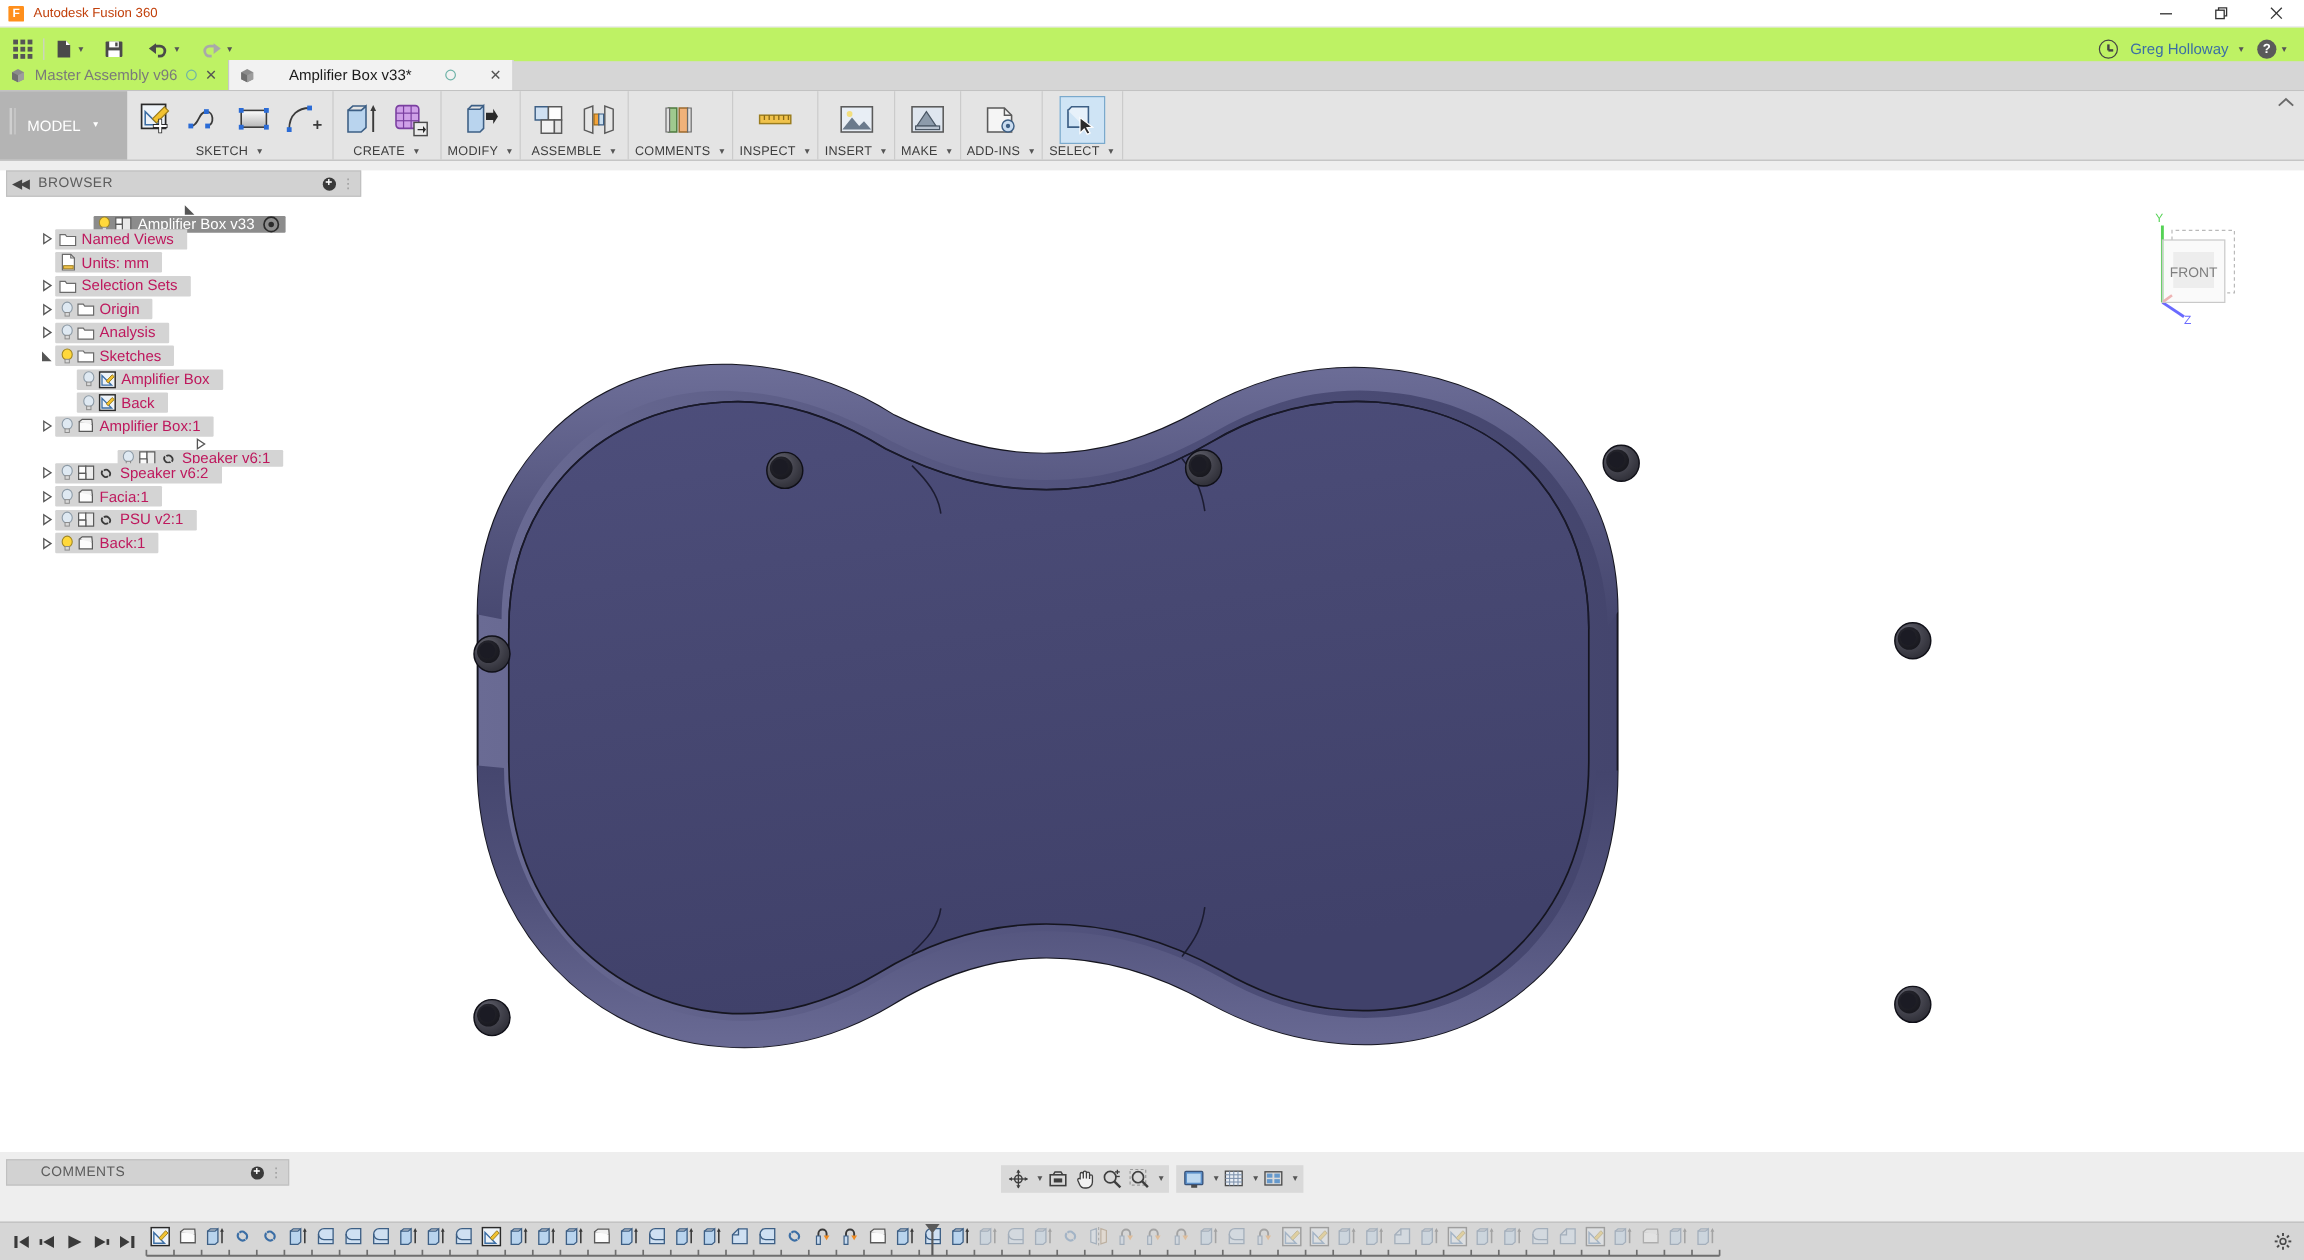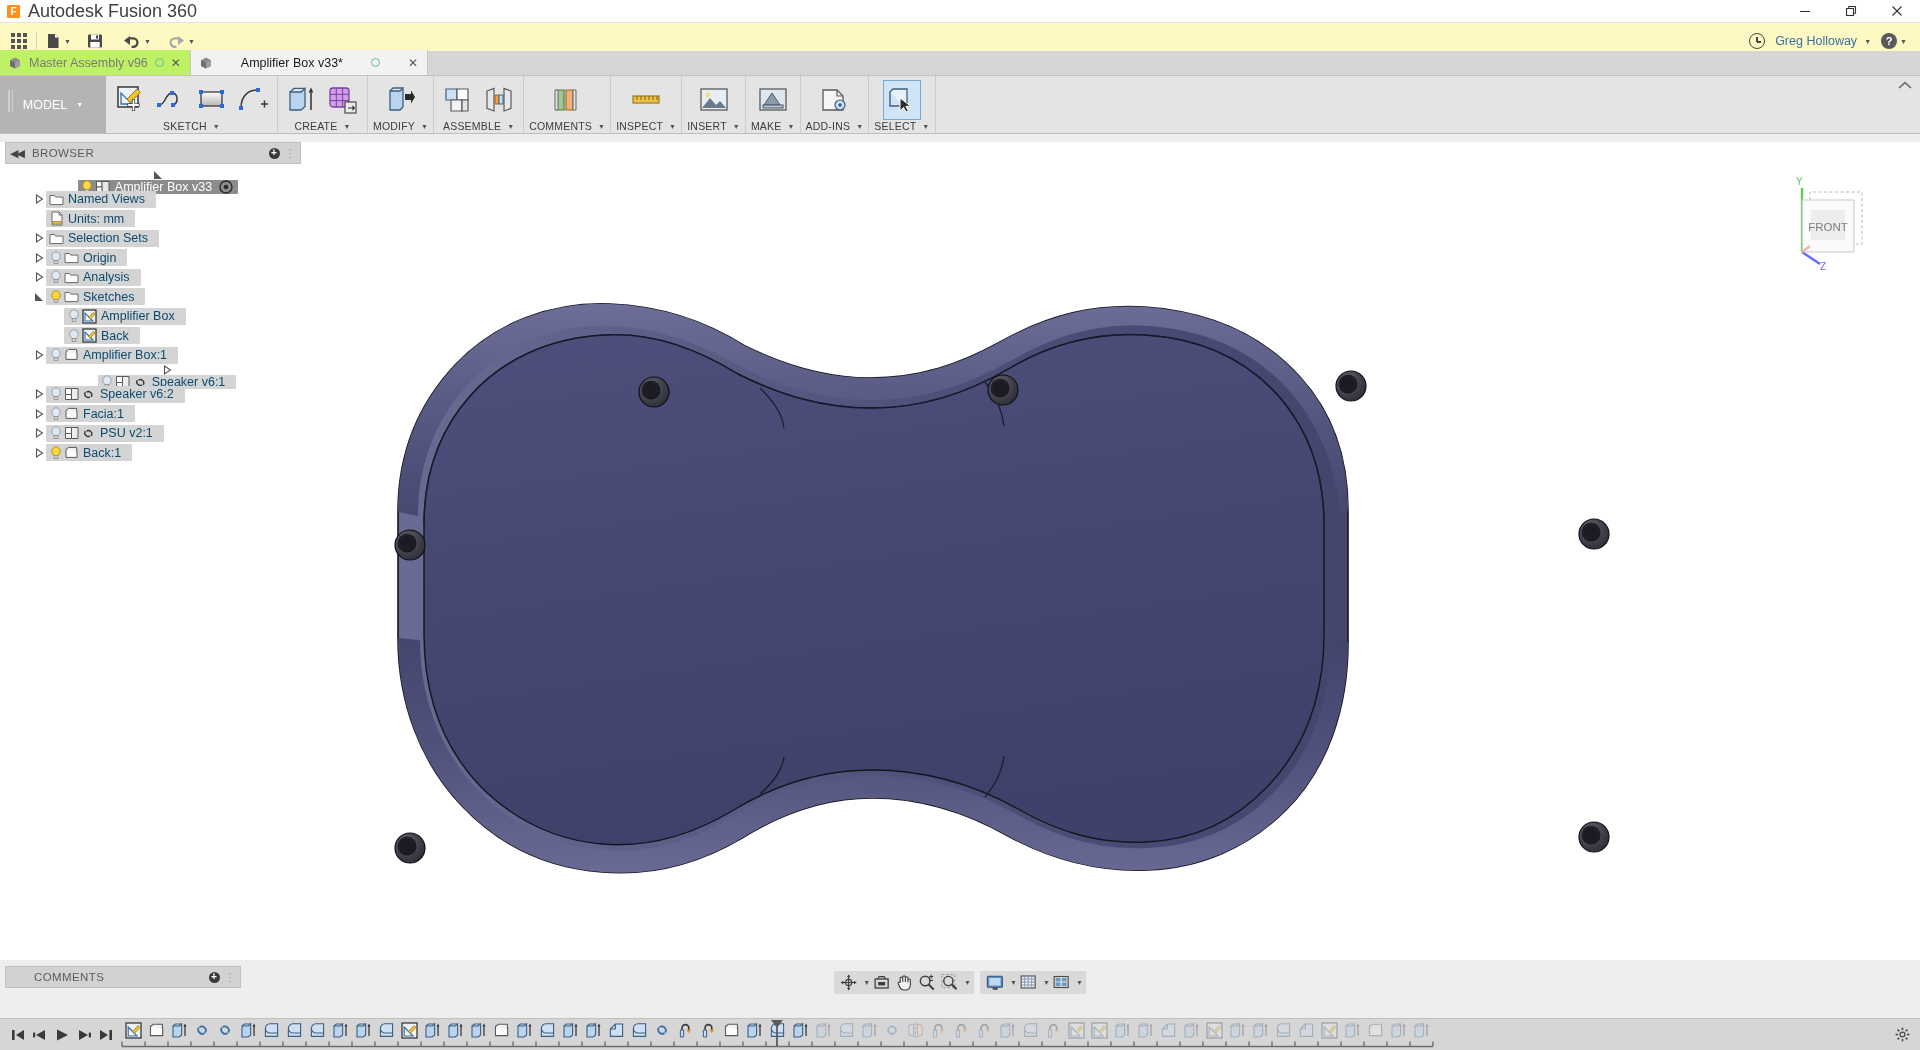--- a/index.html
+++ b/index.html
@@ -18,32 +18,32 @@
     position: absolute; top: 0; left: 0; width: 1920px; height: 23px;
     background: #ffffff; border-bottom: 1px solid #e2e2e2;
     display: flex; align-items: center;
   }
   #titlebar .appicon {
     width: 13px; height: 13px; margin-left: 7px; margin-right: 8px;
     background: #ff8f1c; color: #fff; font-size: 10px; font-weight: bold;
     line-height: 13px; text-align: center; font-family: "Liberation Sans", sans-serif;
     border-radius: 1px;
   }
-  #titlebar .title { font-size: 18px; color: #404040; }
+  #titlebar .title { font-size: 11px; color: #c2410c; }
   #titlebar .winbtns { margin-left: auto; display: flex; height: 23px; }
   #titlebar .winbtn {
     width: 46px; height: 23px; display: flex; align-items: center; justify-content: center;
     color: #333; font-size: 13px; line-height: 1;
   }
   #titlebar .winbtn svg { display: block; }
 
   
   #qab {
     position: absolute; top: 23px; left: 0; width: 1920px; height: 36px;
-    background: #fef9c3; display: flex; align-items: center;
+    background: #bef264; display: flex; align-items: center;
   }
   .qab-btn {
     height: 26px; display: flex; align-items: center; justify-content: center;
     padding: 0 5px; color: #3f3f3f;
   }
   .qab-sep { width: 1px; height: 18px; background: #cfcfcf; margin: 0 4px; }
   .caret { font-size: 7px; margin-left: 3px; color: #555; line-height: 1; }
   .grid9 { display: grid; grid-template-columns: repeat(3, 4px); grid-template-rows: repeat(3, 4px); gap: 2px; }
   .grid9 i { display: block; width: 4px; height: 4px; background: #555; }
   #qab .right { margin-left: auto; display: flex; align-items: center; padding-right: 8px; }
@@ -110,21 +110,21 @@
   .grip { color: #999; font-size: 11px; }
 
   #tree { padding-top: 6px; }
   .trow { display: flex; align-items: center; height: 19.5px; padding-left: 14px; }
   .trow .tw { display: flex; align-items: center; height: 17px; padding: 0 6px 0 2px; border-radius: 1px; }
   .trow .tw.hl { background: #d4d4d4; }
   .trow .tw.root { background: #8c8c8c; color: #ffffff; padding-right: 4px; }
   .tri { width: 13px; flex: none; display: flex; align-items: center; justify-content: center; }
   .bulb { width: 15px; flex: none; display: flex; align-items: center; justify-content: center; }
   .tico { width: 17px; flex: none; display: flex; align-items: center; justify-content: center; }
-  .tlabel { padding: 0 5px 0 3px; color: #0c4a6e; white-space: nowrap; }
+  .tlabel { padding: 0 5px 0 3px; color: #be185d; white-space: nowrap; }
   .tw.root .tlabel { color: #ffffff; }
 
   
   #canvas {
     position: absolute; top: 142px; left: 0; width: 1920px; height: 818px;
     background: #ffffff; overflow: hidden;
   }
   #viewcube-wrap { position: absolute; right: 28px; top: 28px; width: 112px; height: 102px; }
 
   

